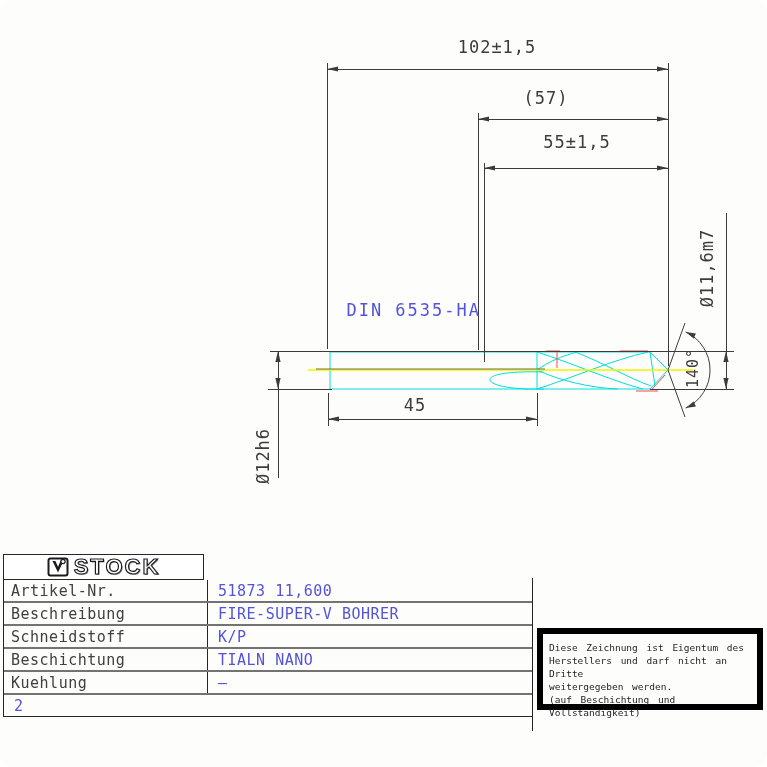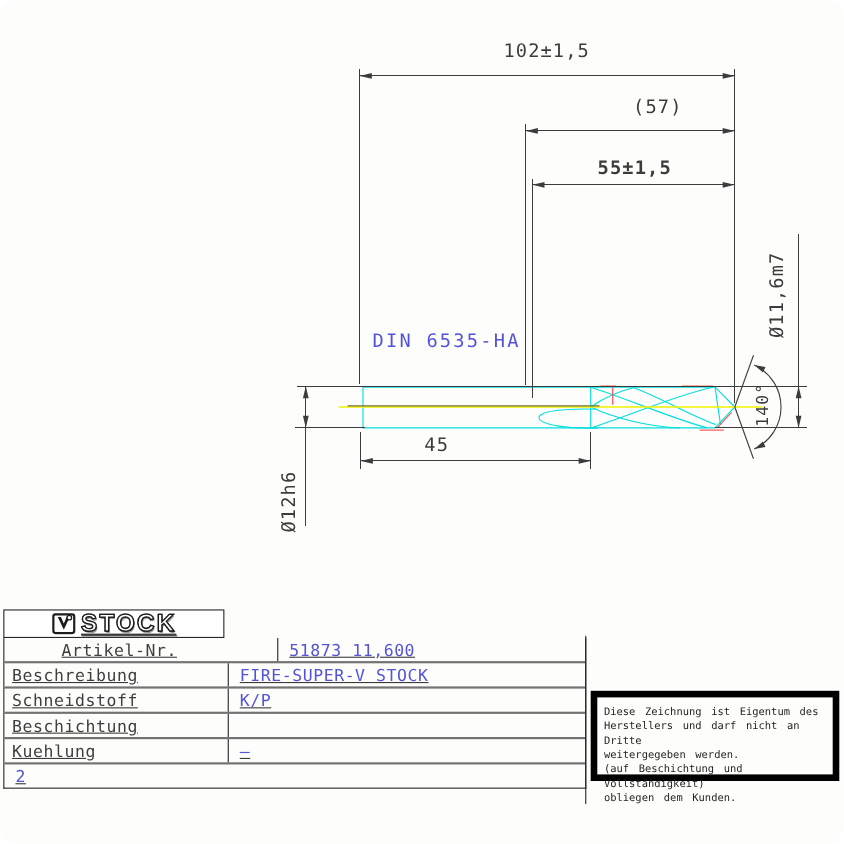--- a/index.html
+++ b/index.html
@@ -8,31 +8,31 @@
   svg.draw{position:absolute;left:0;top:0;}
   .gray-l{stroke:#3c3c3c;stroke-width:1;fill:none;}
   .cyan-l{stroke:#00dede;stroke-width:1;fill:none;}
   .red-l{stroke:#ff4646;stroke-width:1;fill:none;}
   .yellow-l{stroke:#f2f200;stroke-width:1.4;fill:none;}
   .olive-l{stroke:#70702a;stroke-width:1;fill:none;}
   .arr{fill:#3c3c3c;stroke:none;}
   .dim-label{position:absolute;font-size:17px;color:#3c3c3c;letter-spacing:1px;
              text-align:center;white-space:nowrap;line-height:18px;}
   .rot{transform:rotate(-90deg);}
-  .din{color:#5454d9;letter-spacing:2px;text-align:center;}
+  .din{color:#5454d9;letter-spacing:2px;text-align:right;}
   
-  .titleblock{position:absolute;left:3px;top:554px;width:596px;color:#3c3c3c;text-decoration:underline;}
+  .titleblock{position:absolute;left:3px;top:554px;width:596px;color:#3c3c3c;}
   .logo-box{width:199px;height:24px;border:1px solid #262626;background:#fff;
             display:flex;align-items:center;justify-content:center;gap:5px;}
   .logo-text{font-family:"Liberation Sans", sans-serif;font-weight:800;font-size:22px;
              letter-spacing:2px;color:#ffffff;-webkit-text-stroke:1.2px #1c1c1c;
              text-shadow:1px 1px 0 #9a9a9a;}
   .tb-rows{width:528px;border:1px solid #262626;border-top:none;}
   .tb-row{display:flex;height:21px;border-top:2px solid #737373;align-items:center;}
-  .tb-row:first-child{border-top:none;margin-left:45px;}
+  .tb-row:first-child{border-top:none;}
   .tb-label{width:196px;padding-left:7px;border-right:1px solid #262626;height:100%;
             display:flex;align-items:center;font-size:15px;letter-spacing:0.5px;color:#3f3f3f;}
   .tb-value{flex:1;padding-left:10px;font-size:15px;letter-spacing:0.5px;color:#5454d9;}
   .vline-ext{position:absolute;left:532px;top:578px;width:1px;height:153px;background:#262626;}
   
   .note{position:absolute;left:537px;top:628px;width:226px;height:82px;border:6px solid #000000;
         box-sizing:border-box;padding:7px 5px 0 6px;font-size:9.5px;line-height:13px;
         color:#1f1f1f;word-spacing:3px;letter-spacing:0;}
 </style>
 </head>
@@ -104,23 +104,23 @@
       <polygon points="278,351 275.4,362 280.6,362"></polygon>
       <polygon points="278,389 275.4,378 280.6,378"></polygon>
       <polygon points="726,351 723.4,362 728.6,362"></polygon>
       <polygon points="726,389 723.4,378 728.6,378"></polygon>
       <polygon points="685.7,331.9 695.9,333.6 693.6,338.6"></polygon>
       <polygon points="685.7,408.1 695.9,406.4 693.6,401.4"></polygon>
     </g>
   </svg>
 
   <div class="dim-label" style="left:447px;top:38px;width:100px;">102±1,5</div>
-  <div class="dim-label" style="left:558px;top:89px;width:80px;">(57)</div>
-  <div class="dim-label" style="left:527px;top:144px;width:100px;font-weight:bold;">55±1,5</div>
-  <div class="dim-label" style="left:367px;top:396px;width:60px;">45</div>
+  <div class="dim-label" style="left:506px;top:89px;width:80px;">(57)</div>
+  <div class="dim-label" style="left:527px;top:133px;width:100px;">55±1,5</div>
+  <div class="dim-label" style="left:385px;top:396px;width:60px;">45</div>
   <div class="dim-label rot" style="left:203px;top:447px;width:120px;height:18px;">Ø12h6</div>
   <div class="dim-label rot" style="left:647px;top:259px;width:120px;height:18px;">Ø11,6m7</div>
   <div class="dim-label rot" style="left:662px;top:360px;width:60px;height:16px;font-size:15px;">140°</div>
   <div class="dim-label din" style="left:331px;top:301px;width:150px;">DIN 6535-HA</div>
 
   <div class="titleblock">
     <div class="logo-box">
       <svg width="22" height="20" viewBox="0 0 22 20">
         <rect x="1.5" y="1.5" width="19" height="17" rx="2" fill="#ffffff" stroke="#1c1c1c" stroke-width="2"></rect>
         <path d="M5.5,4 L11,15.5 L16.5,4 L13.6,4 L11,9.8 L8.4,4 Z" fill="#1c1c1c"></path>
@@ -128,41 +128,41 @@
       </svg>
       <span class="logo-text">STOCK</span>
     </div>
     <div class="tb-rows">
       <div class="tb-row">
         <div class="tb-label">Artikel-Nr.</div>
         <div class="tb-value">51873 11,600</div>
       </div>
       <div class="tb-row">
         <div class="tb-label">Beschreibung</div>
-        <div class="tb-value">FIRE-SUPER-V STOCK</div>
+        <div class="tb-value">FIRE-SUPER-V BOHRER</div>
       </div>
       <div class="tb-row">
         <div class="tb-label">Schneidstoff</div>
         <div class="tb-value">K/P</div>
       </div>
       <div class="tb-row">
         <div class="tb-label">Beschichtung</div>
+        <div class="tb-value">TIALN NANO</div>
       </div>
       <div class="tb-row">
         <div class="tb-label">Kuehlung</div>
         <div class="tb-value">–</div>
       </div>
       <div class="tb-row">
         <div class="tb-value">2</div>
       </div>
     </div>
   </div>
   <div class="vline-ext"></div>
 
   <div class="note">
     <div>Diese Zeichnung ist Eigentum des</div>
     <div>Herstellers und darf nicht an Dritte</div>
     <div>weitergegeben werden.</div>
     <div>(auf Beschichtung und Vollständigkeit)</div>
-    <div>obliegen dem Kunden.</div>
   </div>
 
 </div>
 
 </body></html>

